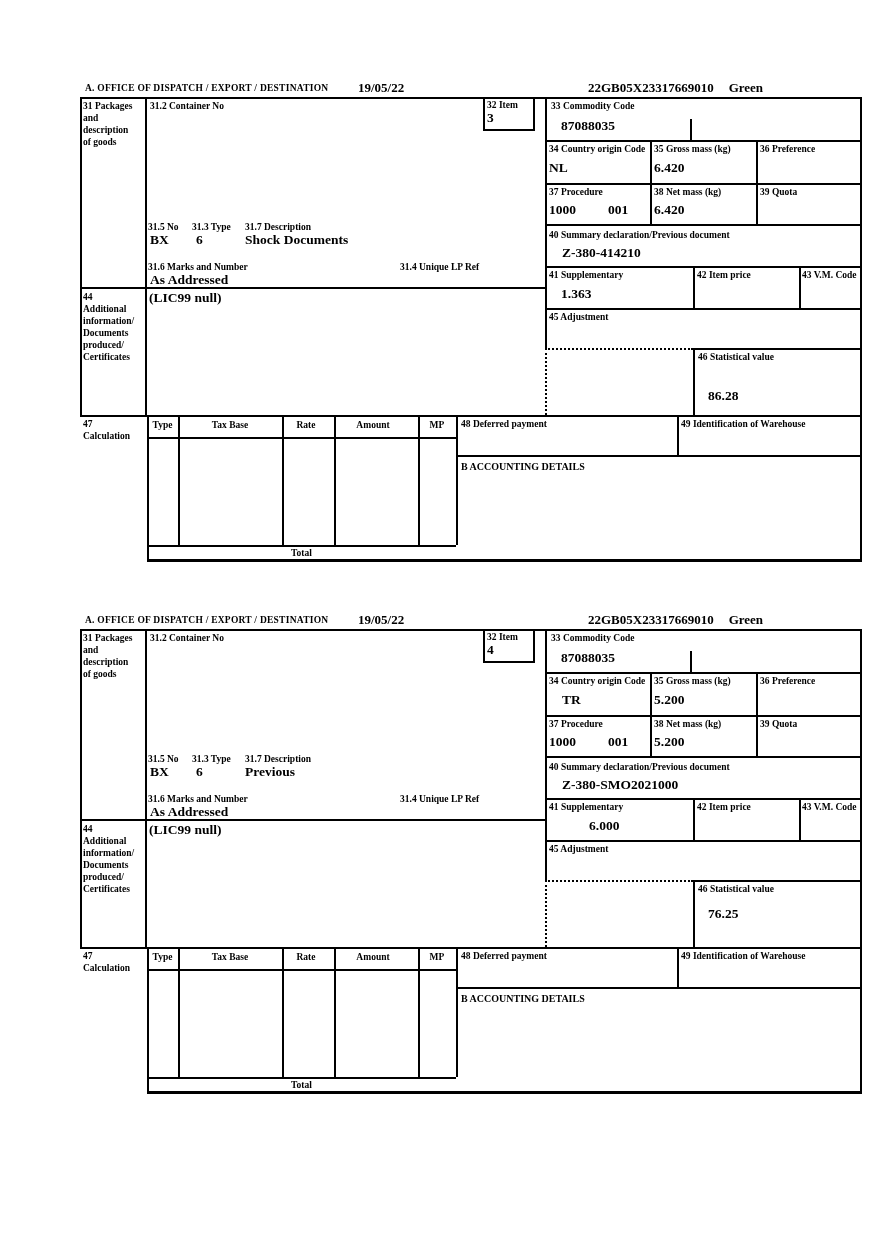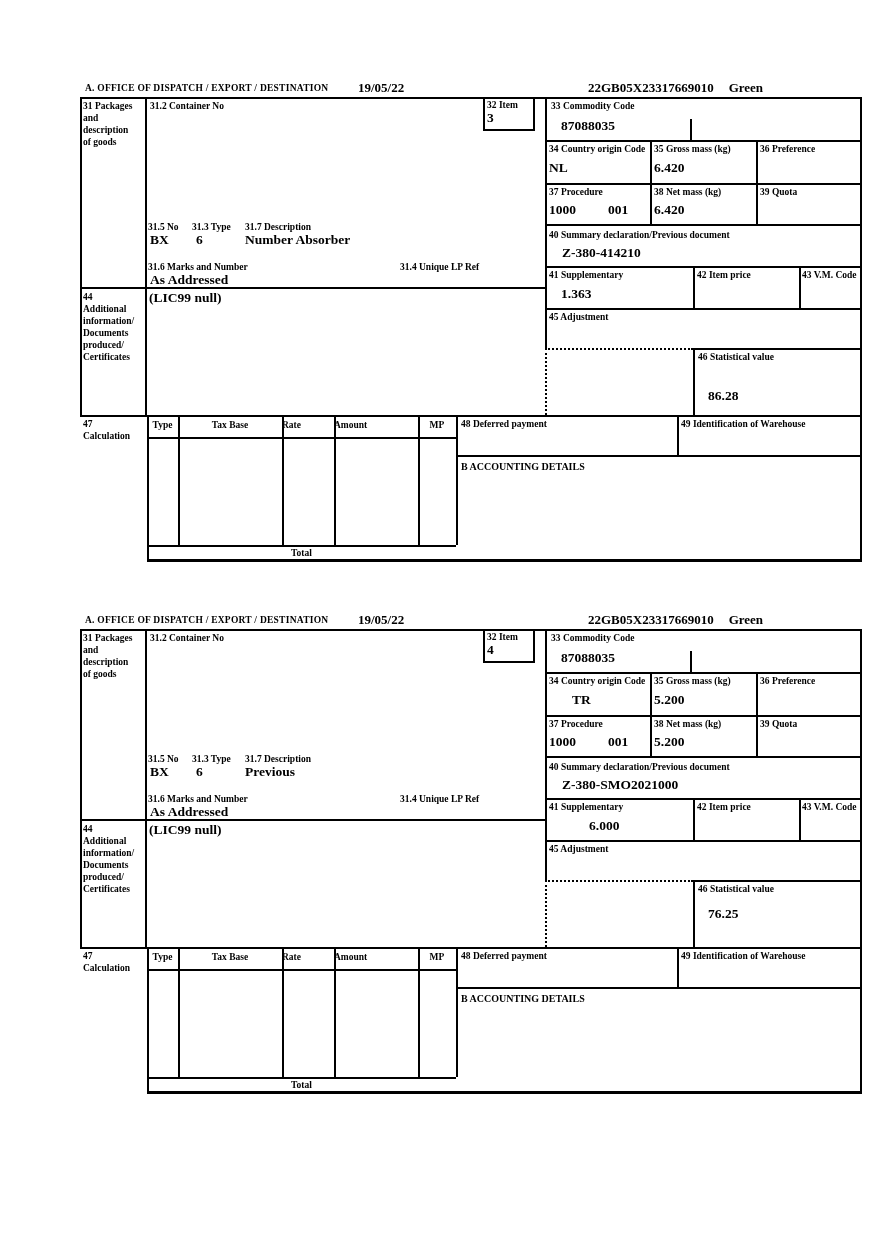--- a/index.html
+++ b/index.html
@@ -13,21 +13,21 @@
   .bl{border-left:2px solid #000;}
   .bx2{border:2px solid #000;}
   .dt{border-top:2px dotted #000;}
   .dl{border-left:2px dotted #000;}
   .lbl{font-weight:bold;font-size:9.5px;line-height:12px;white-space:nowrap;}
   .val{font-weight:bold;font-size:13.5px;line-height:15px;white-space:nowrap;}
   .hdr-title{font-weight:bold;font-size:9.5px;letter-spacing:.25px;white-space:nowrap;}
   .hdr-num{font-weight:bold;font-size:13px;white-space:nowrap;}
   .gap{margin-left:15px;}
   .ctr{text-align:center;}
-  .rgt{text-align:left;}
+  .rgt{text-align:center;}
 </style>
 </head>
 <body>
 
 <div class="page">
 
   <div class="form" style="top:97px">
 
     <div class="t hdr-title" style="left:5px;top:-14px">A. OFFICE OF DISPATCH / EXPORT / DESTINATION</div>
     <div class="t hdr-num" style="left:278px;top:-17px">19/05/22</div>
@@ -86,21 +86,21 @@
       <div>47</div>
       <div>Calculation</div>
     </div>
 
     <div class="t lbl" style="left:70px;top:3px">31.2 Container No</div>
     <div class="t lbl" style="left:68px;top:124px">31.5 No</div>
     <div class="t lbl" style="left:112px;top:124px">31.3 Type</div>
     <div class="t lbl" style="left:165px;top:124px">31.7 Description</div>
     <div class="t val" style="left:70px;top:135px">BX</div>
     <div class="t val" style="left:116px;top:135px">6</div>
-    <div class="t val" style="left:165px;top:135px">Number Absorber</div>
+    <div class="t val" style="left:165px;top:135px">Shock Documents</div>
     <div class="t lbl" style="left:68px;top:164px">31.6 Marks and Number</div>
     <div class="t lbl" style="left:320px;top:164px">31.4 Unique LP Ref</div>
     <div class="t val" style="left:70px;top:175px">As Addressed</div>
     <div class="t val" style="left:69px;top:193px">(LIC99 null)</div>
 
     <div class="t lbl" style="left:407px;top:2px">32 Item</div>
     <div class="t val" style="left:407px;top:13px">3</div>
 
     <div class="t lbl" style="left:471px;top:3px">33 Commodity Code</div>
     <div class="t val" style="left:481px;top:21px">87088035</div>
@@ -207,21 +207,21 @@
     <div class="t lbl" style="left:320px;top:164px">31.4 Unique LP Ref</div>
     <div class="t val" style="left:70px;top:175px">As Addressed</div>
     <div class="t val" style="left:69px;top:193px">(LIC99 null)</div>
 
     <div class="t lbl" style="left:407px;top:2px">32 Item</div>
     <div class="t val" style="left:407px;top:13px">4</div>
 
     <div class="t lbl" style="left:471px;top:3px">33 Commodity Code</div>
     <div class="t val" style="left:481px;top:21px">87088035</div>
     <div class="t lbl" style="left:469px;top:46px">34 Country origin Code</div>
-    <div class="t val" style="left:492px;top:63px">TR</div>
+    <div class="t val" style="left:482px;top:63px">TR</div>
     <div class="t lbl" style="left:574px;top:46px">35 Gross mass (kg)</div>
     <div class="t val" style="left:574px;top:63px">5.200</div>
     <div class="t lbl" style="left:680px;top:46px">36 Preference</div>
     <div class="t lbl" style="left:469px;top:89px">37 Procedure</div>
     <div class="t val" style="left:469px;top:105px">1000</div>
     <div class="t val" style="left:528px;top:105px">001</div>
     <div class="t lbl" style="left:574px;top:89px">38 Net mass (kg)</div>
     <div class="t val" style="left:574px;top:105px">5.200</div>
     <div class="t lbl" style="left:680px;top:89px">39 Quota</div>
     <div class="t lbl" style="left:469px;top:132px">40 Summary declaration/Previous document</div>

